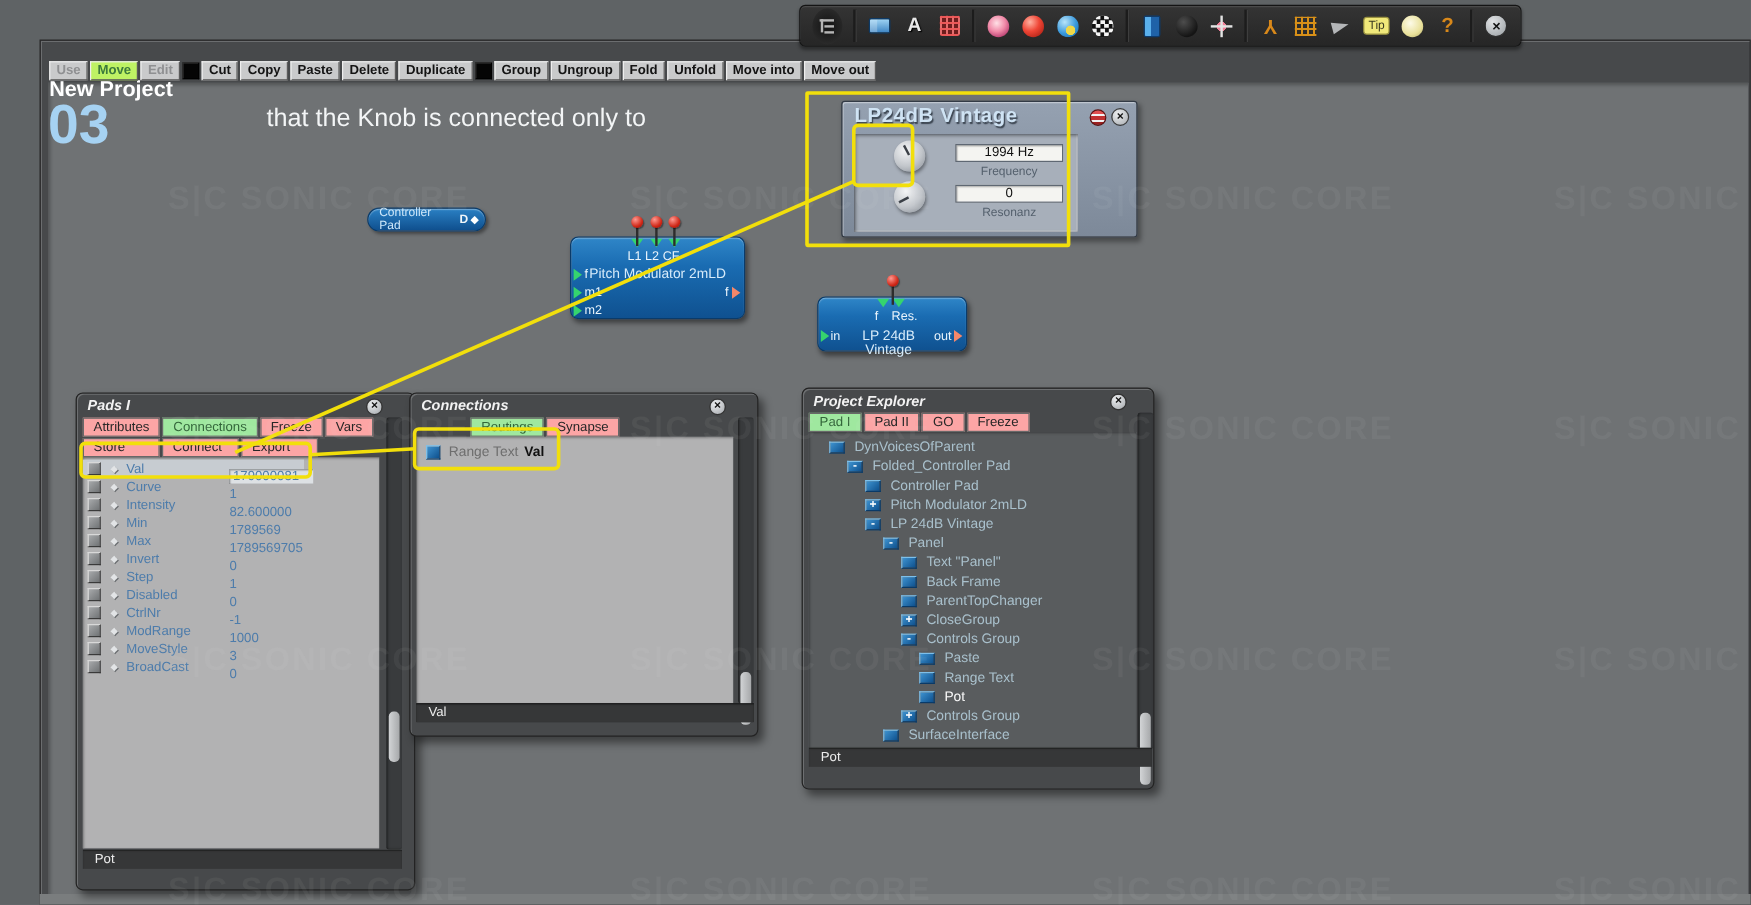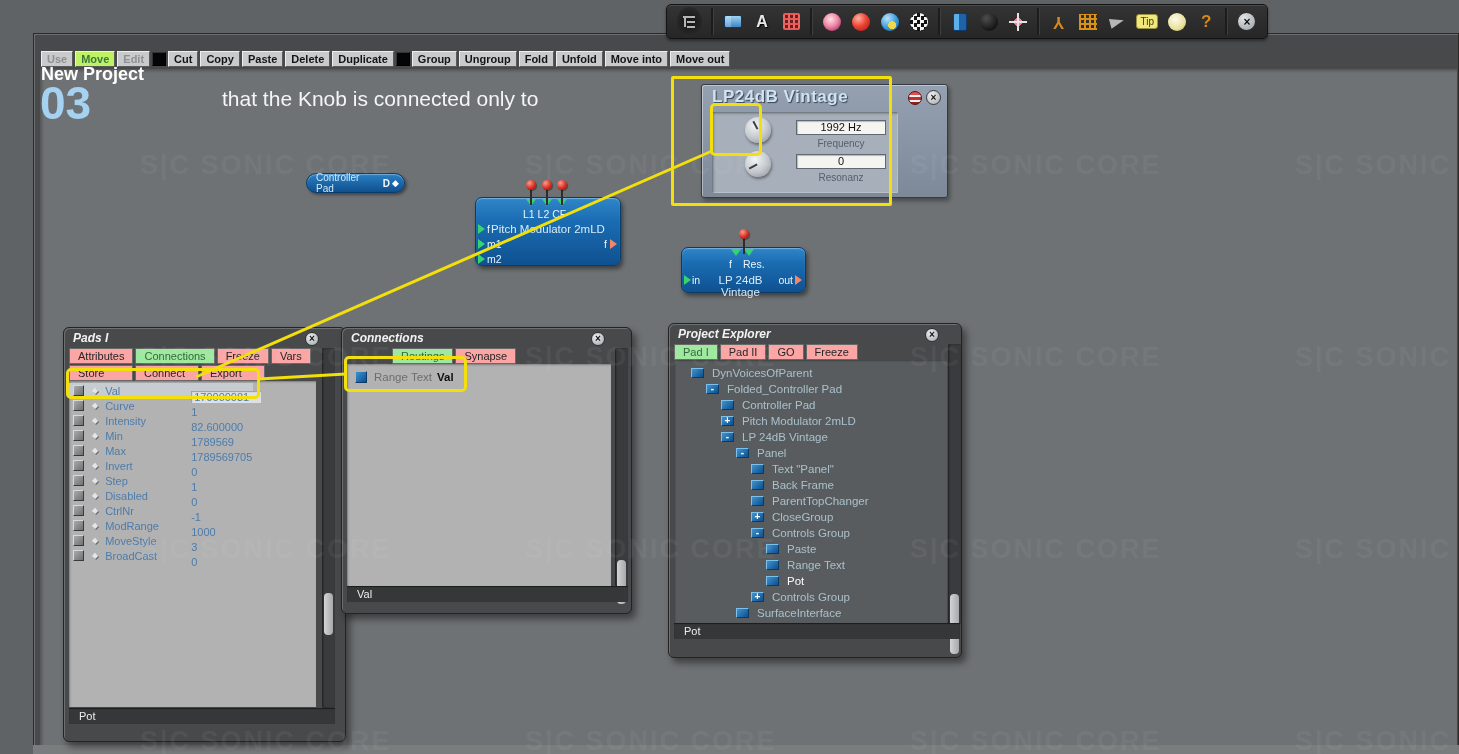--- a/index.html
+++ b/index.html
@@ -355,21 +355,21 @@
   <span class="port-label" style="position:absolute; right:12px; top:26px;" data-name="port-label">out</span>
   <span class="tri-right-red" style="position:absolute; right:3px; top:27px;" data-name="output-port-icon"></span>
 </div>
 
 <div class="panel" data-name="filter-panel">
   <div class="panel-title" data-name="panel-title">LP24dB Vintage</div>
   <div class="panel-btn-bypass" data-name="bypass-button"></div>
   <div class="panel-btn-close" data-name="panel-close-icon">×</div>
   <div class="panel-inner" data-name="panel-body">
     <div class="knob k1" data-name="frequency-knob"></div>
-    <div class="panel-field pf1" data-name="frequency-value-field">1992 Hz</div>
+    <div class="panel-field pf1" data-name="frequency-value-field">1994 Hz</div>
     <div class="panel-label pl1" data-name="frequency-label">Frequency</div>
     <div class="knob k2" data-name="resonance-knob"></div>
     <div class="panel-field pf2" data-name="resonance-value-field">0</div>
     <div class="panel-label pl2" data-name="resonance-label">Resonanz</div>
   </div>
 </div>
 
 <div class="fwin" style="left:63px; top:327px; width:283px; height:415px;" data-name="pads-window">
   <div class="fwin-title" data-name="pads-window-title">Pads I</div>
   <div class="fwin-close" style="right:26px;" data-name="close-icon">×</div>

